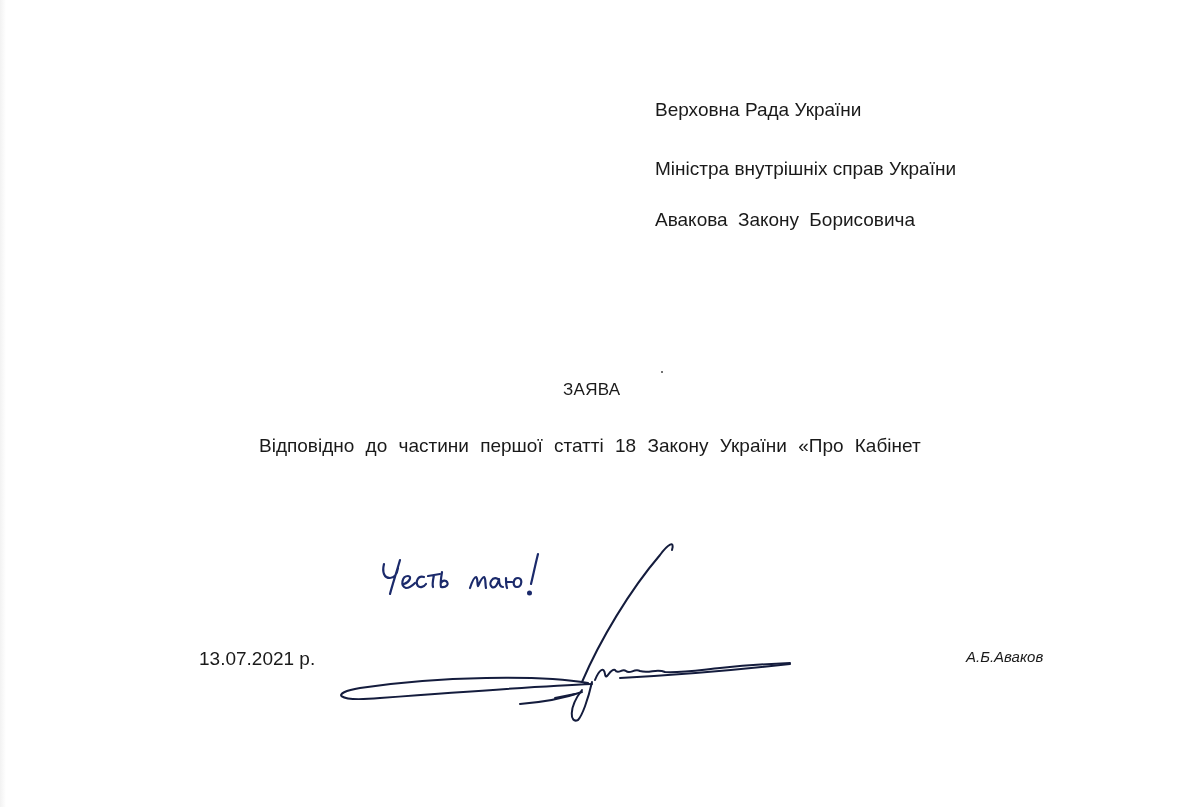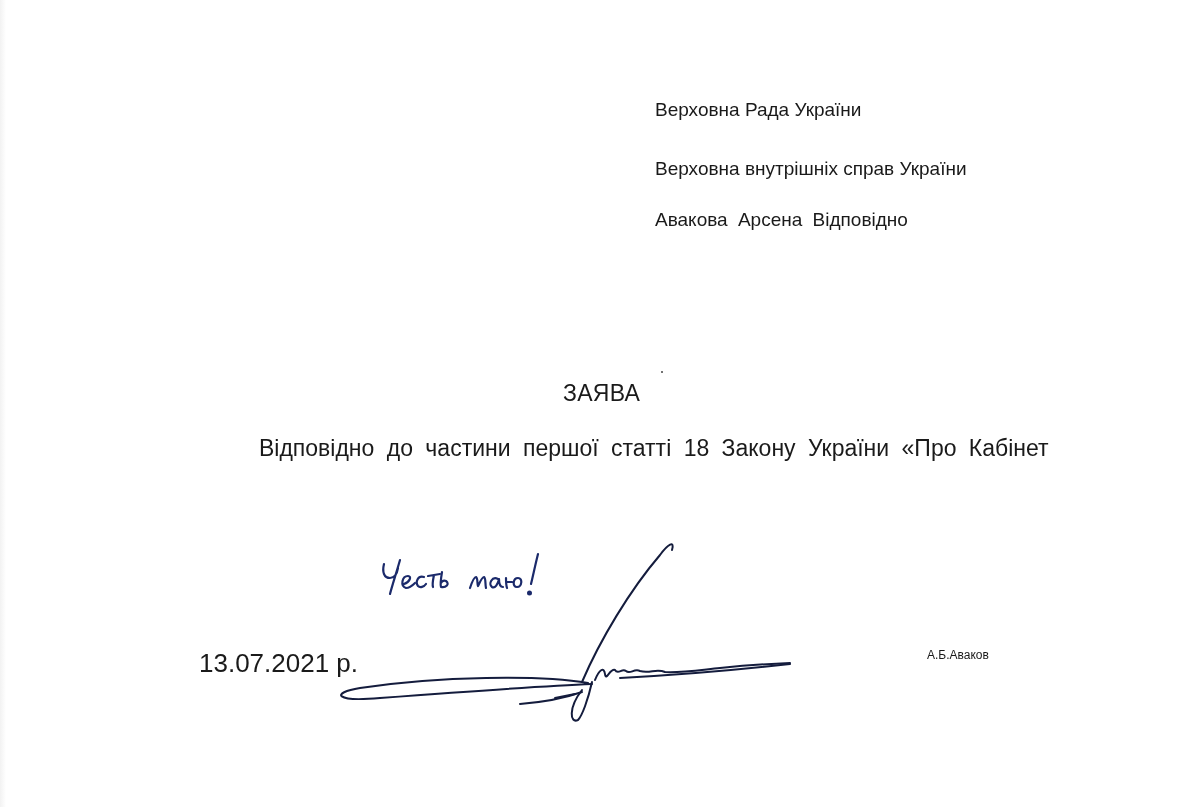--- a/index.html
+++ b/index.html
@@ -40,53 +40,54 @@
       white-space: nowrap;
     }
     .addressee .l1 { top: 0; }
     .addressee .l2 { top: 59px; }
     .addressee .l3 { top: 110px; word-spacing: 5px; }
 
     .title {
       position: absolute;
       left: 563px;
       top: 380px;
-      font-size: 23px;
+      font-size: 17px;
       letter-spacing: 0.3px;
     }
     .speck {
       position: absolute;
       left: 661px;
       top: 371px;
       width: 2px; height: 2px;
       background: #444;
       border-radius: 50%;
     }
     .body-text {
       position: absolute;
       left: 199px;
       width: 852px;
-      font-size: 23px;
+      font-size: 19px;
       white-space: nowrap;
     }
     .body-text.p1 { top: 435px; text-indent: 60px; word-spacing: 6px; }
     .body-text.p2 { top: 485px; word-spacing: 1px; }
     .body-text.p3 { top: 527px; }
 
     .date {
       position: absolute;
       left: 199px;
       top: 648px;
-      font-size: 26px;
+      font-size: 19px;
     }
     .signer {
       position: absolute;
-      left: 927px;
+      left: 966px;
       top: 648px;
-      font-size: 12px;
+      font-size: 15px;
+      font-style: italic;
     }
     .handwritten {
       position: absolute;
       left: 378px;
       top: 550px;
       width: 230px;
       height: 70px;
     }
     .signature {
       position: absolute;
@@ -97,22 +98,22 @@
     }
   </style>
 </head>
 <body>
 
 <div class="page">
   <div class="left-edge"></div>
 
   <div class="addressee">
     <div class="line l1">Верховна Рада України</div>
-    <div class="line l2">Верховна внутрішніх справ України</div>
-    <div class="line l3">Авакова  Арсена  Відповідно</div>
+    <div class="line l2">Міністра внутрішніх справ України</div>
+    <div class="line l3">Авакова  Закону  Борисовича</div>
   </div>
 
   <div class="speck"></div>
   <div class="title">ЗАЯВА</div>
 
   <div class="body-text p1">Відповідно до частини першої статті 18 Закону України «Про Кабінет</div>
 
   <svg class="handwritten" viewBox="0 0 230 70">
     <title>Честь маю!</title>
     <g fill="none" stroke="#1b2a6b" stroke-width="2.2" stroke-linecap="round" stroke-linejoin="round">

